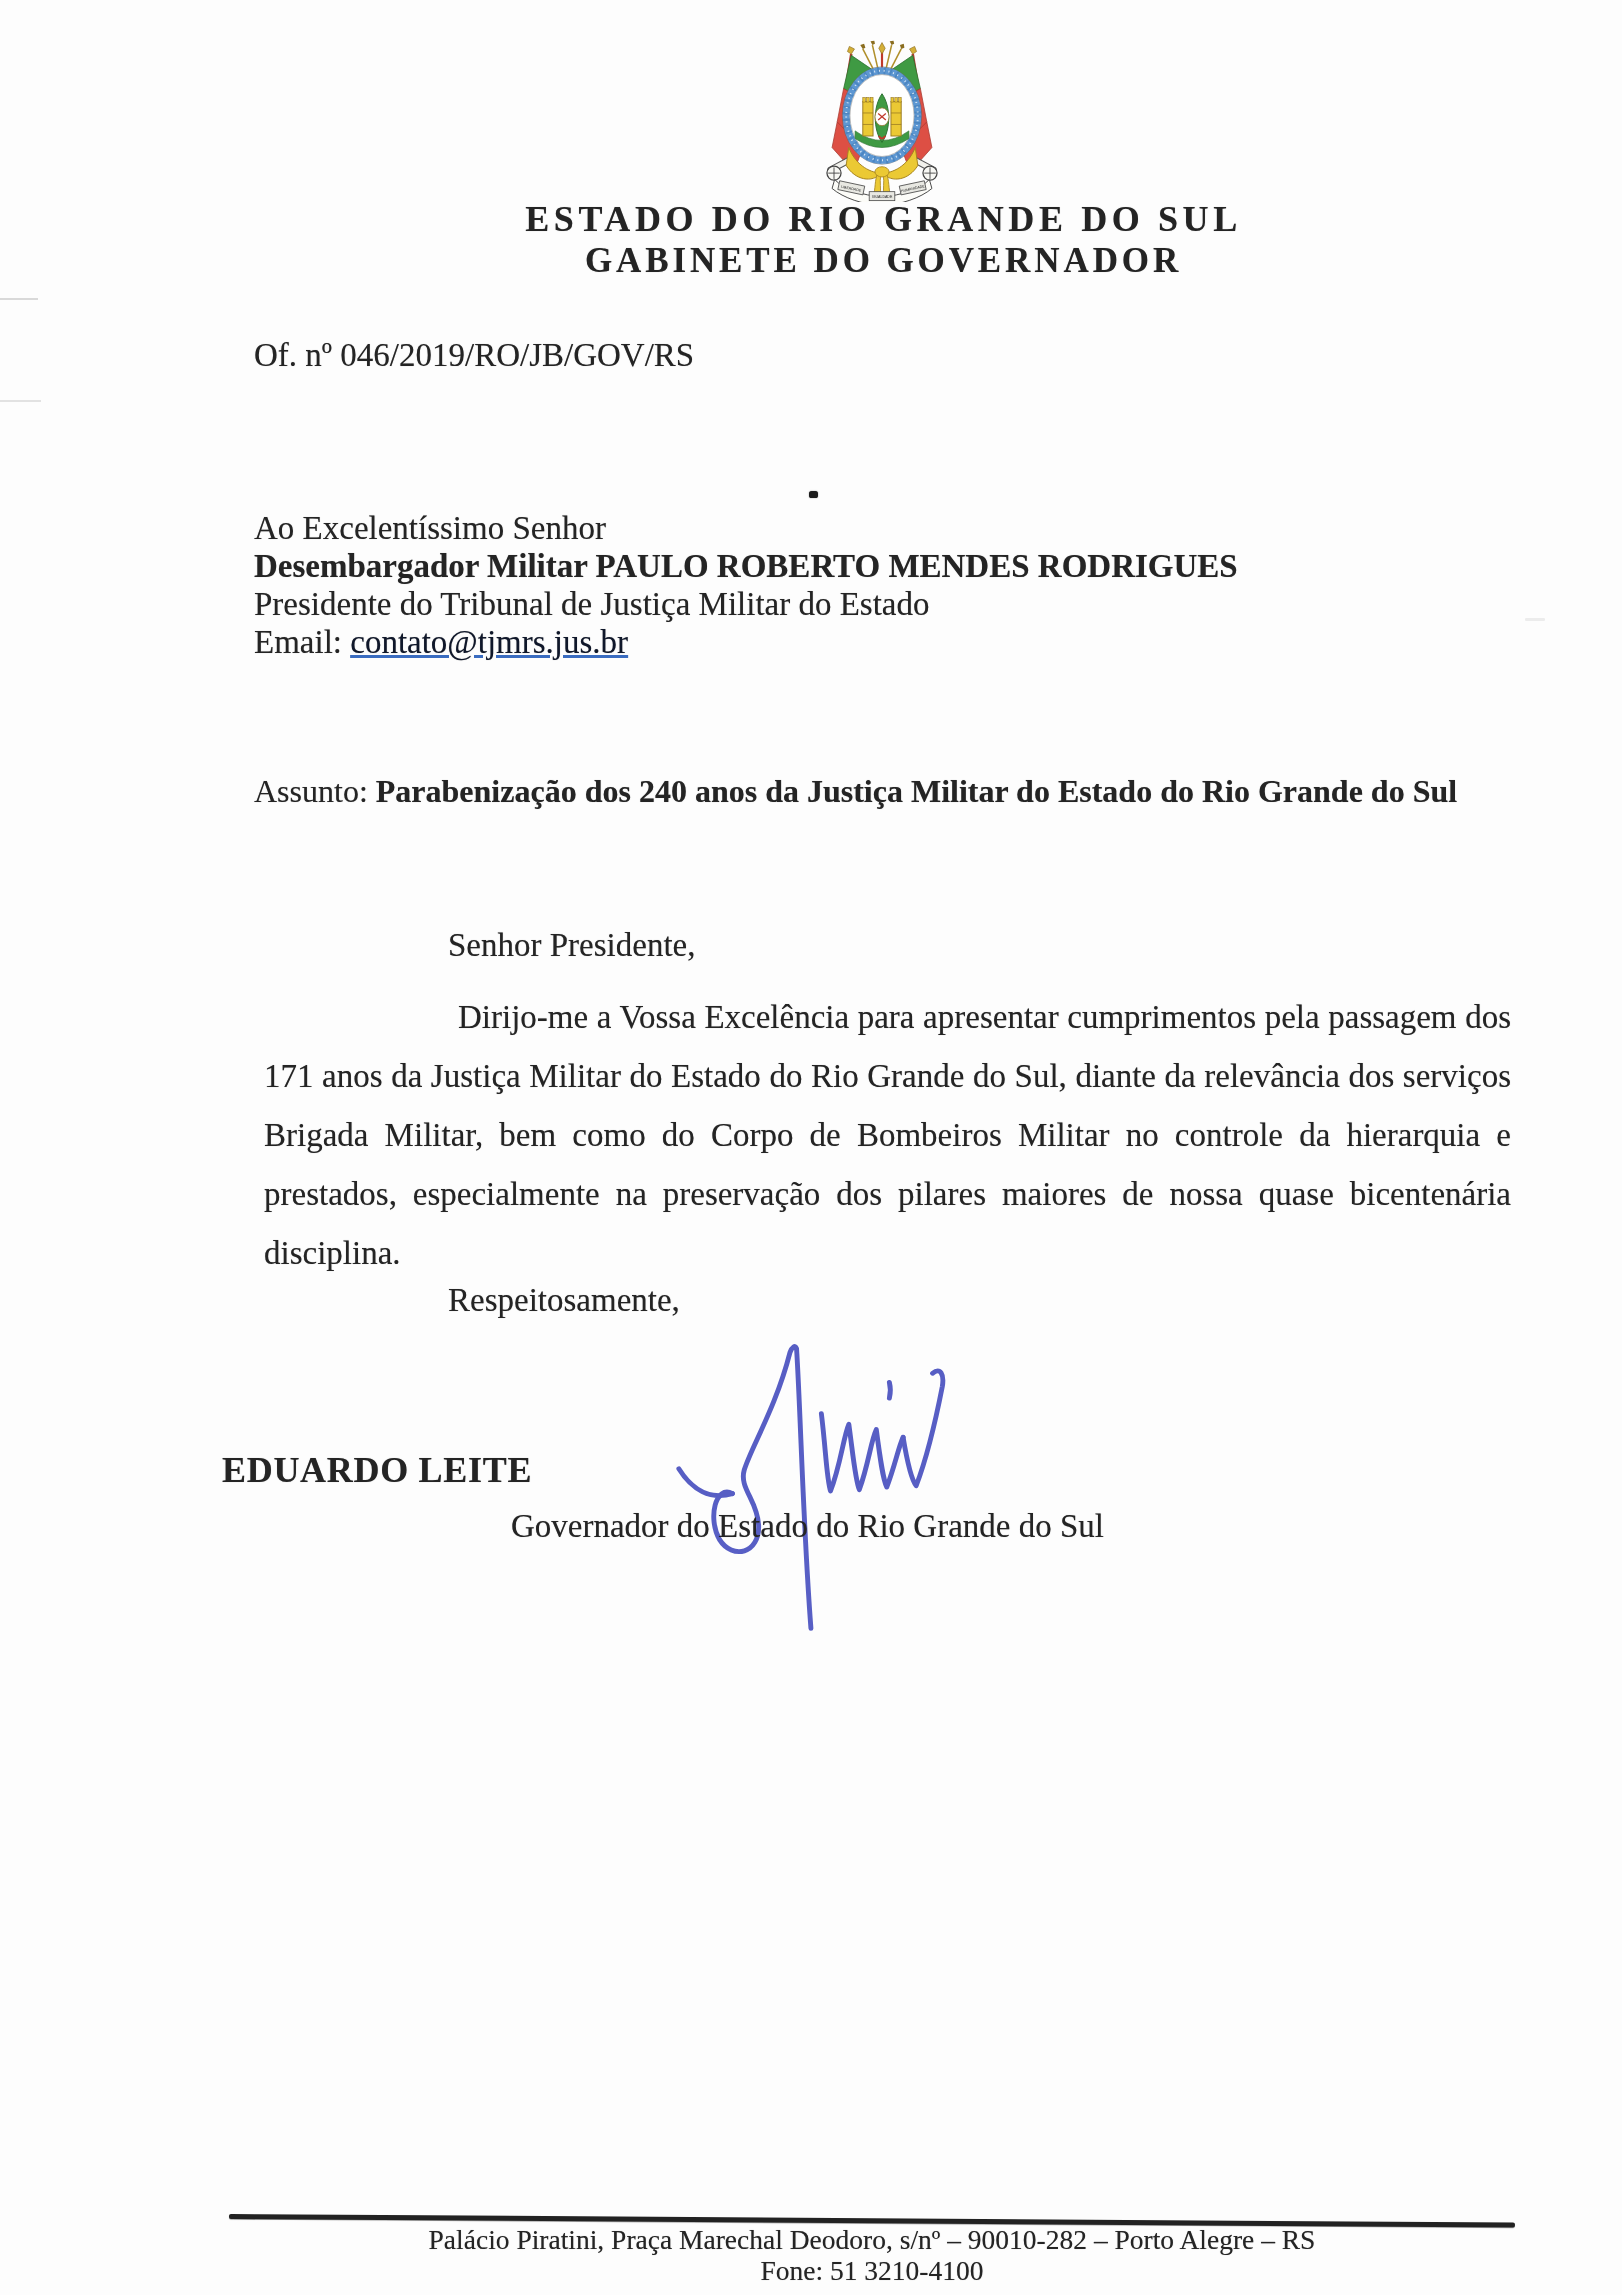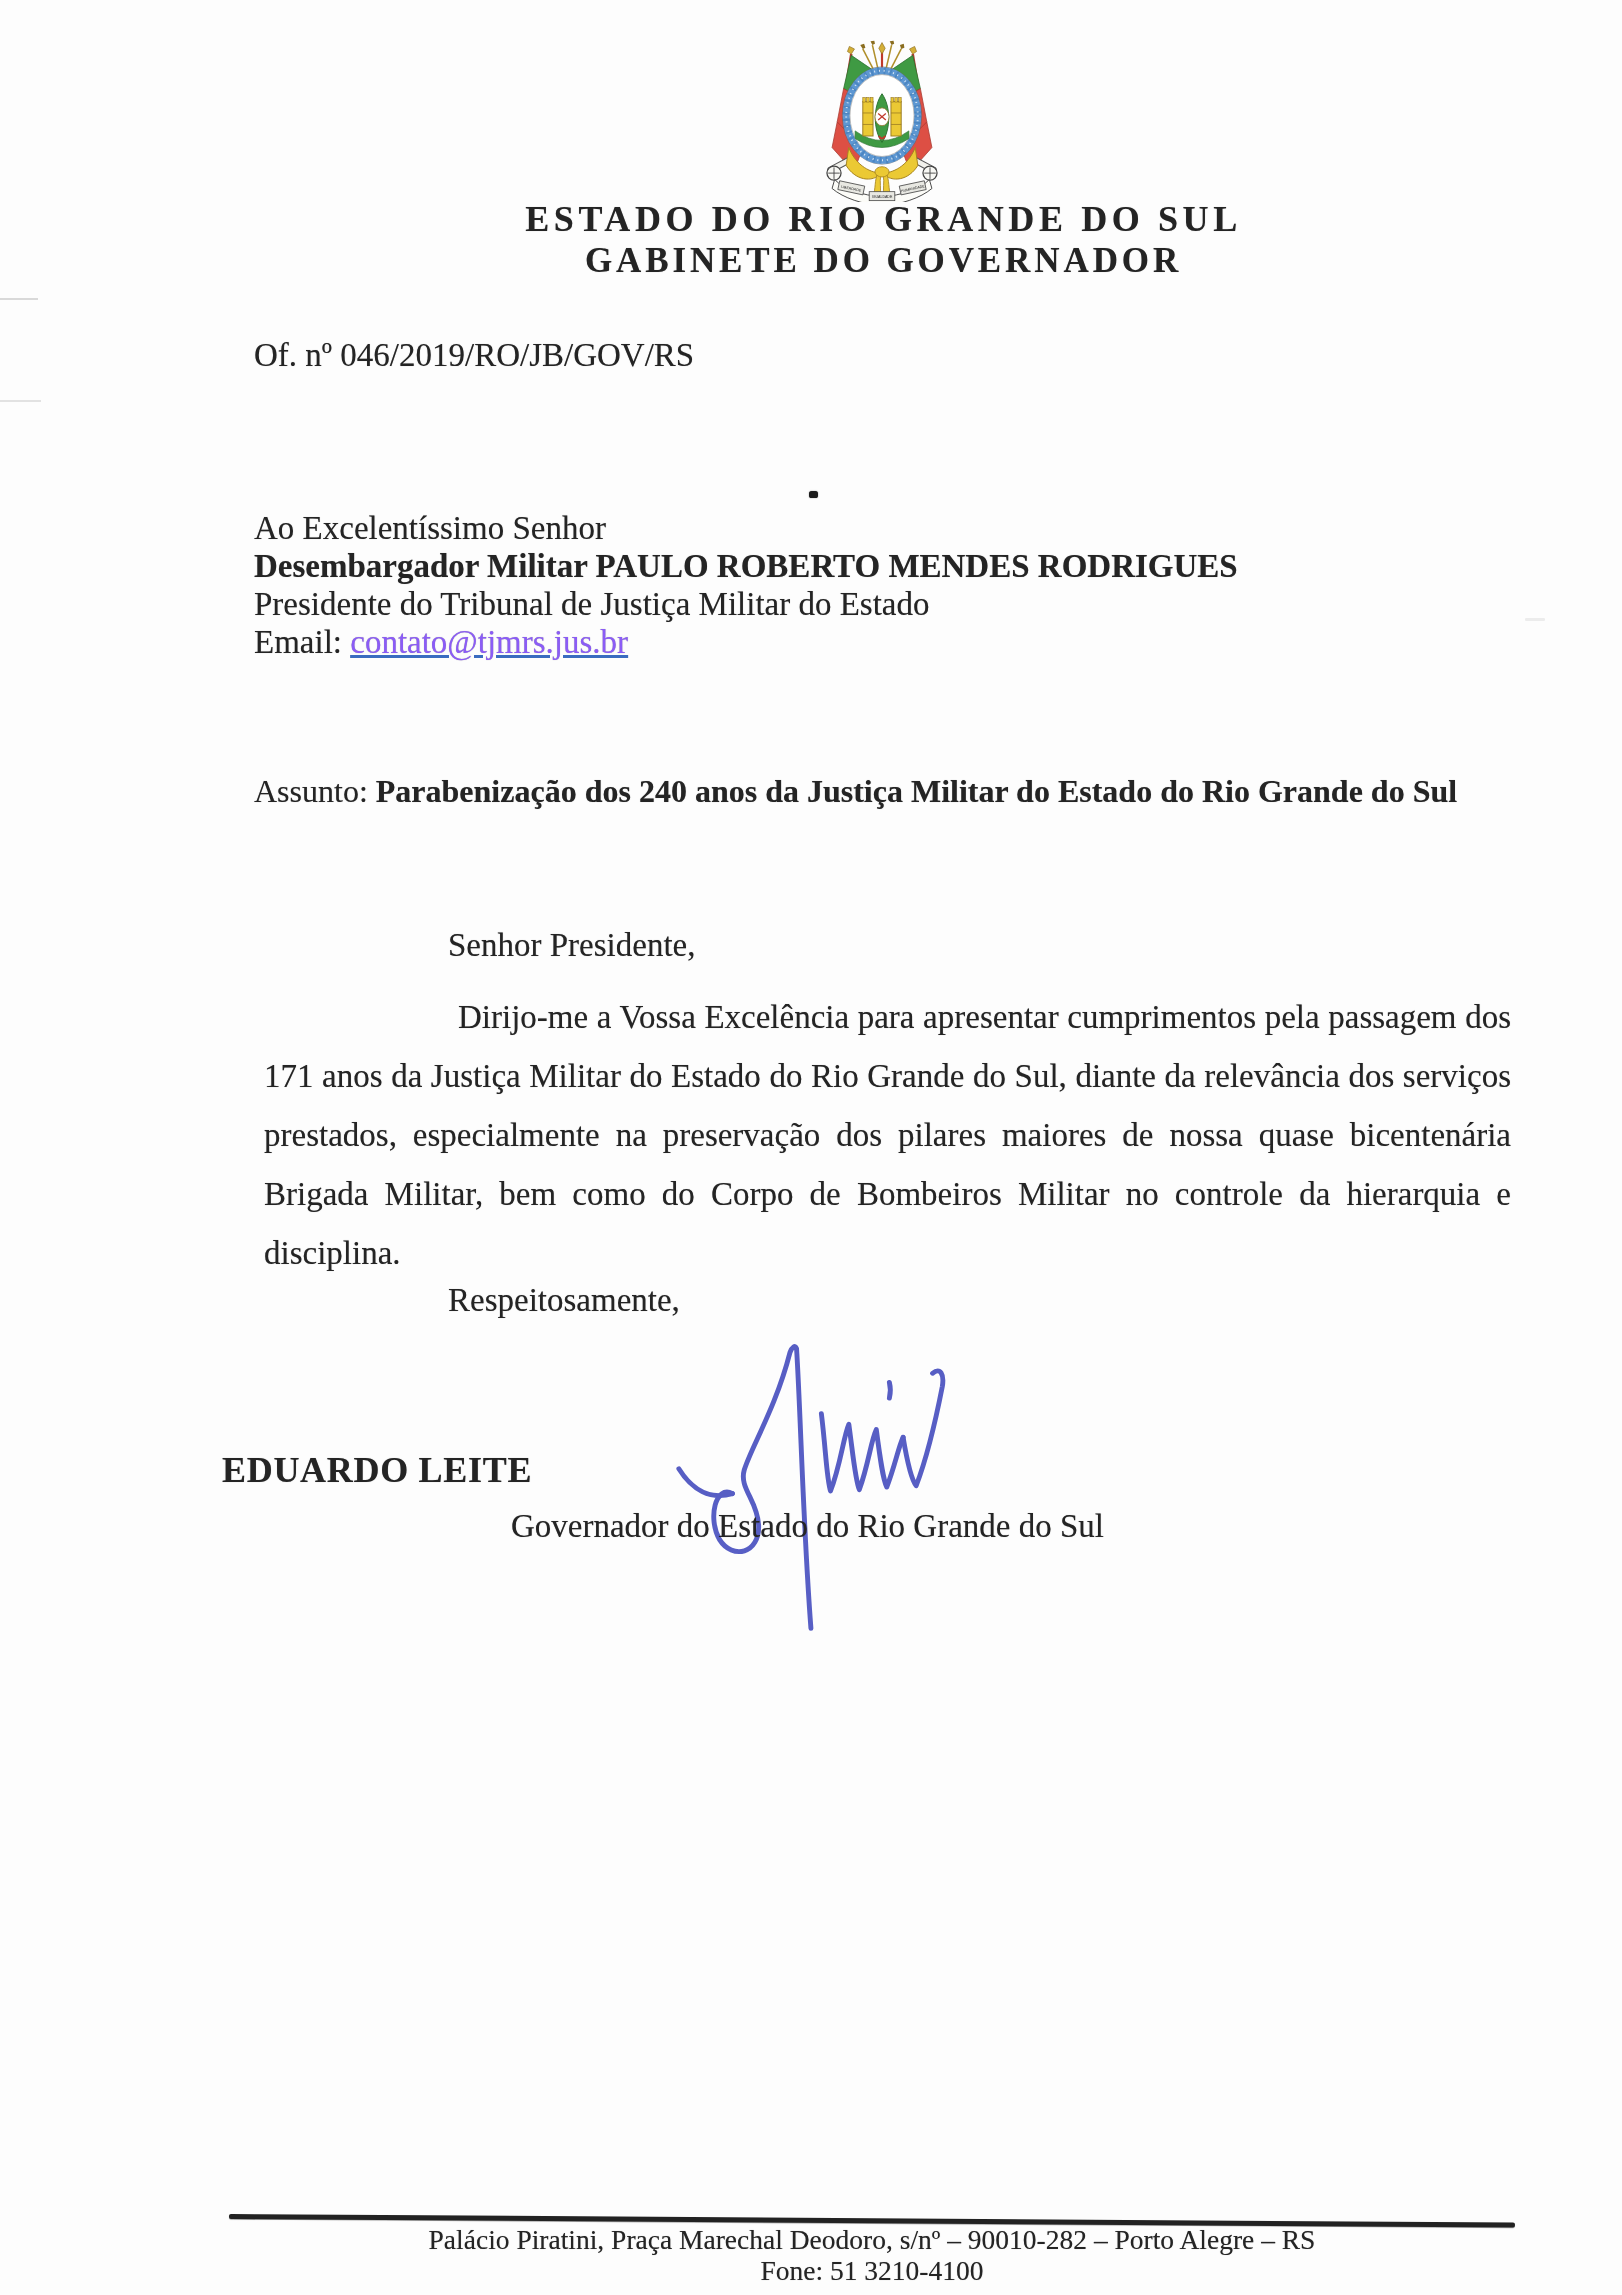--- a/index.html
+++ b/index.html
@@ -16,21 +16,21 @@
   .org2{font-size:35px;font-weight:bold;letter-spacing:3.9px;line-height:41px;}
   
   .refrow{position:absolute;left:254px;top:336px;width:1204px;display:flex;justify-content:space-between;font-size:33px;line-height:38px;}
   
   .speck{position:absolute;left:809px;top:491px;width:9.2px;height:6.5px;background:#1b1b1b;border-radius:2.6px;box-shadow:0 0 1.3px #777;}
   .edge1{position:absolute;left:0;top:298px;width:38px;height:2px;background:#d9d9d9;}
   .edge2{position:absolute;left:0;top:400px;width:41px;height:2px;background:#e2e2e2;}
   .smudge{position:absolute;left:1525px;top:618px;width:19.6px;height:2.6px;background:#ececec;border-radius:1.3px;}
   
   .recipient{position:absolute;left:254px;top:509px;font-size:33px;line-height:38px;}
-  .link{color:#8b5cf6;text-decoration:underline;text-decoration-color:#3a6cc0;}
+  .link{color:#0f172a;text-decoration:underline;text-decoration-color:#3a6cc0;}
   
   .subject{position:absolute;left:254px;top:772px;font-size:32px;line-height:39px;white-space:nowrap;}
   
   .greeting{position:absolute;left:254px;top:916px;width:1247px;height:59px;line-height:59px;font-size:33px;padding-left:194px;box-sizing:border-box;}
   .para{position:absolute;left:264px;top:988px;width:1247px;font-size:33px;}
   .pline{height:59px;line-height:59px;}
   .just{text-align:justify;text-align-last:justify;}
   .ind{padding-left:194px;box-sizing:border-box;}
   .closing{position:absolute;left:254px;top:1271px;width:1247px;height:59px;line-height:59px;font-size:33px;padding-left:194px;box-sizing:border-box;}
   
@@ -163,22 +163,22 @@
   </div>
 
   <div class="subject txt">
     <span>Assunto: </span><span class="b">Parabenização dos 240 anos da Justiça Militar do Estado do Rio Grande do Sul</span>
   </div>
 
   <div class="greeting txt">Senhor Presidente,</div>
   <div class="para txt">
     <div class="pline just ind">Dirijo-me a Vossa Excelência para apresentar cumprimentos pela passagem dos</div>
     <div class="pline just">171 anos da Justiça Militar do Estado do Rio Grande do Sul, diante da relevância dos serviços</div>
+    <div class="pline just">Brigada Militar, bem como do Corpo de Bombeiros Militar no controle da hierarquia e</div>
     <div class="pline just">prestados, especialmente na preservação dos pilares maiores de nossa quase bicentenária</div>
-    <div class="pline just">Brigada Militar, bem como do Corpo de Bombeiros Militar no controle da hierarquia e</div>
     <div class="pline">disciplina.</div>
   </div>
   <div class="closing txt">Respeitosamente,</div>
 
   <svg class="sig" viewBox="0 0 520 460" aria-hidden="true">
     <g fill="none" stroke="#4a51c0" stroke-width="7.5" stroke-linecap="round" stroke-linejoin="round" opacity="0.92">
       <path d="M 38 212 C 58 244 86 260 120 250"></path>
       <path d="M 120 250 C 94 236 82 288 100 320 C 120 352 162 342 160 298 C 158 260 130 242 138 214 C 148 180 186 120 208 34 C 211 26 216 22 218 28 C 224 120 228 300 240 456"></path>
       <path d="M 256 128 C 263 185 264 228 270 246 C 285 208 290 162 298 144 C 305 196 308 230 314 244 C 328 206 332 168 340 152 C 346 198 350 228 356 240 C 369 206 374 178 381 164"></path>
       <path d="M 381 164 C 387 200 393 228 401 238 C 417 196 432 132 441 86 C 444 68 438 56 426 66"></path>

